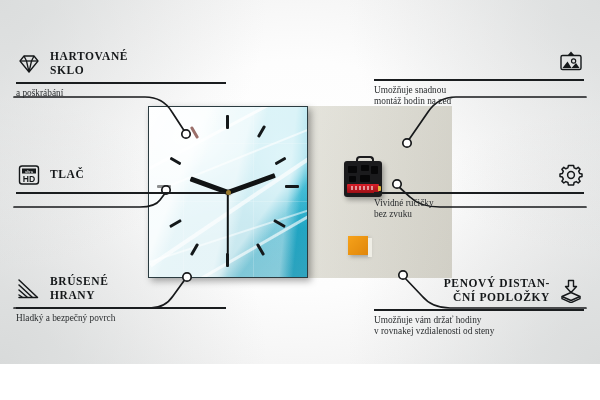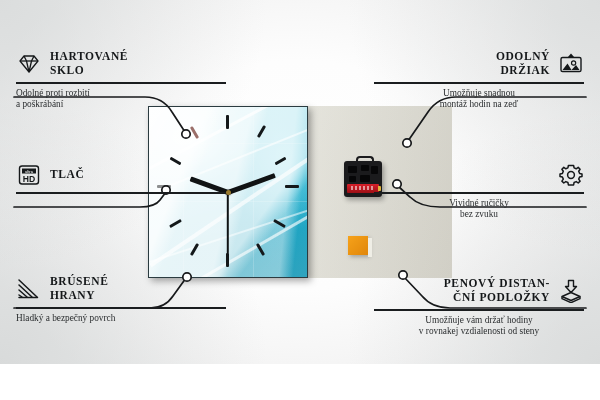--- a/index.html
+++ b/index.html
@@ -95,21 +95,21 @@
     font-family:"Liberation Serif", serif;
     font-weight:bold;font-size:11.5px;letter-spacing:.6px;color:#15181a;
     line-height:13.5px;text-transform:uppercase;
   }
   .feat.right .ttl{text-align:right;}
   .rule{height:1.6px;background:#1a1d1f;margin:5px 0 4px 0;}
   .desc{
     font-family:"Liberation Serif", serif;
     font-size:9.3px;line-height:11.4px;color:#2a2d2f;
   }
-  .feat.right .desc{text-align:center;}
+  .feat.right .desc{text-align:left;}
   .ico{width:26px;height:24px;flex:0 0 26px;display:block;}
   .feat.left .ico{order:-1;}
 </style>
 </head>
 <body>
 
 <div id="stage">
 
   <div class="photo">
     <div class="panel"></div>
@@ -202,21 +202,20 @@
             <path d="M18,4 L15.5,9 L13,20"></path>
         </g>
       </svg>
       <div class="ttl">
         <div>HARTOVANÉ</div>
         <div>SKLO</div>
       </div>
     </div>
     <div class="rule"></div>
     <div class="desc">
-      <div>Odolné proti rozbití</div>
       <div>a poškrábání</div>
     </div>
   </div>
 
   <div class="feat left" style="left:16px;top:163px;">
     <div class="head">
       <svg class="ico" viewBox="0 0 26 24">
         <rect x="3.5" y="3" width="19" height="18" rx="2.5" fill="none" stroke="#15181a" stroke-width="1.4"></rect>
         <rect x="6" y="5.5" width="14" height="5" fill="#15181a"></rect>
         <text x="13" y="9.7" font-family="Liberation Sans, sans-serif" font-size="4.2" fill="#ffffff" text-anchor="middle">ultra</text>
@@ -246,24 +245,20 @@
       </div>
     </div>
     <div class="rule"></div>
     <div class="desc">
       <div>Hladký a bezpečný povrch</div>
     </div>
   </div>
 
   <div class="feat right" style="left:374px;top:50px;">
     <div class="head">
-      <div class="ttl">
-        <div>ODOLNÝ</div>
-        <div>DRŽIAK</div>
-      </div>
       <svg class="ico" viewBox="0 0 26 24">
         <path d="M13,1.5 L16.5,5.5 H9.5 Z" fill="#15181a"></path>
         <rect x="3" y="5.5" width="20" height="14" rx="1.6" fill="none" stroke="#15181a" stroke-width="1.4"></rect>
         <circle cx="15.6" cy="11" r="2.1" fill="none" stroke="#15181a" stroke-width="1.2"></circle>
         <path d="M4.5,18 L9.5,11.5 L13.5,18 Z M13.5,18 L18,13 L21.5,18 Z" fill="#15181a"></path>
       </svg>
     </div>
     <div class="rule"></div>
     <div class="desc">
       <div>Umožňuje snadnou</div>

